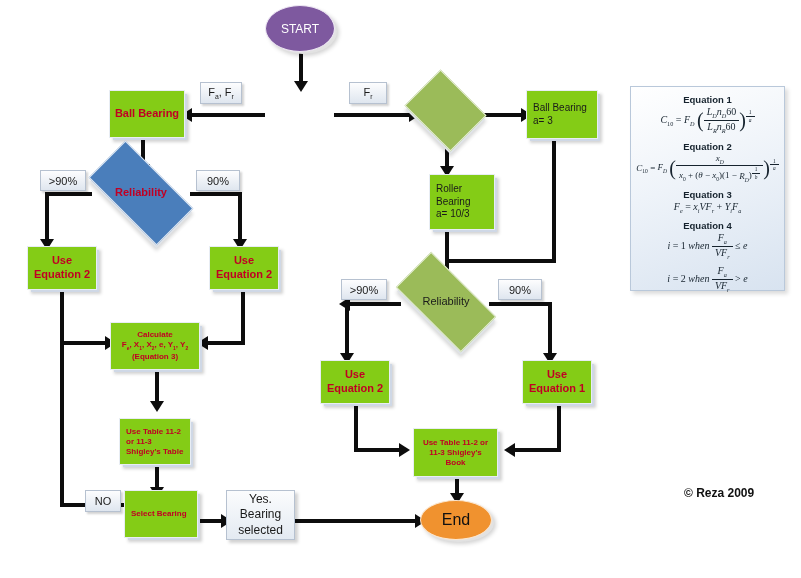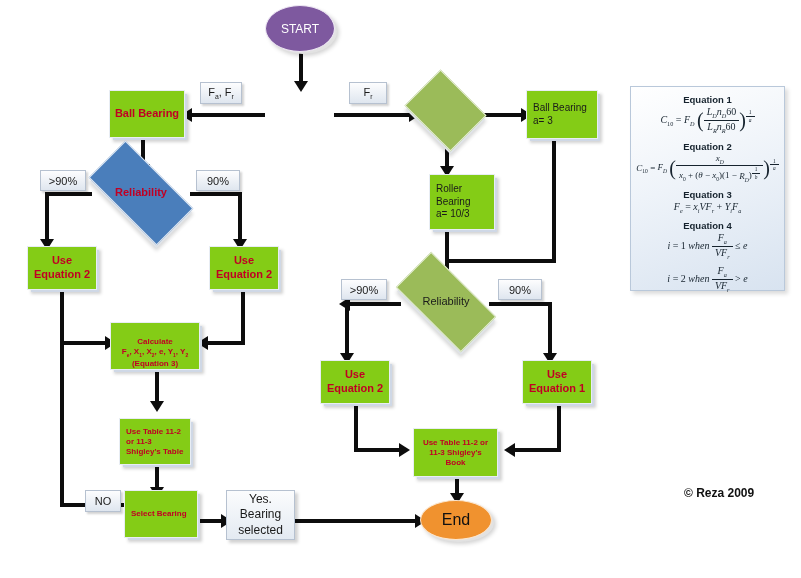--- a/index.html
+++ b/index.html
@@ -198,21 +198,21 @@
     </span>
   </div>
 
   <div class="node proc" style="left:209px;top:246px;width:70px;height:44px;font-size:11px;">
     <span>
       <span style="display:block">Use</span>
         <span style="display:block">Equation 2</span>
     </span>
   </div>
 
-  <div class="node proc" style="left:110px;top:322px;width:90px;height:48px;font-size:8px;align-items:flex-end;">
+  <div class="node proc" style="left:110px;top:322px;width:90px;height:48px;font-size:8px;">
     <span>
       <span style="display:block">Calculate</span>
       <span style="display:block">F<sub>e</sub>, X<sub>1</sub>, X<sub>2</sub>, e, Y<sub>1</sub>, Y<sub>2</sub></span>
       <span style="display:block">(Equation 3)</span>
     </span>
   </div>
 
   <div class="node proc lal" style="left:119px;top:418px;width:72px;height:47px;font-size:8px;">
     <span>
       <span style="display:block">Use Table 11-2</span>

